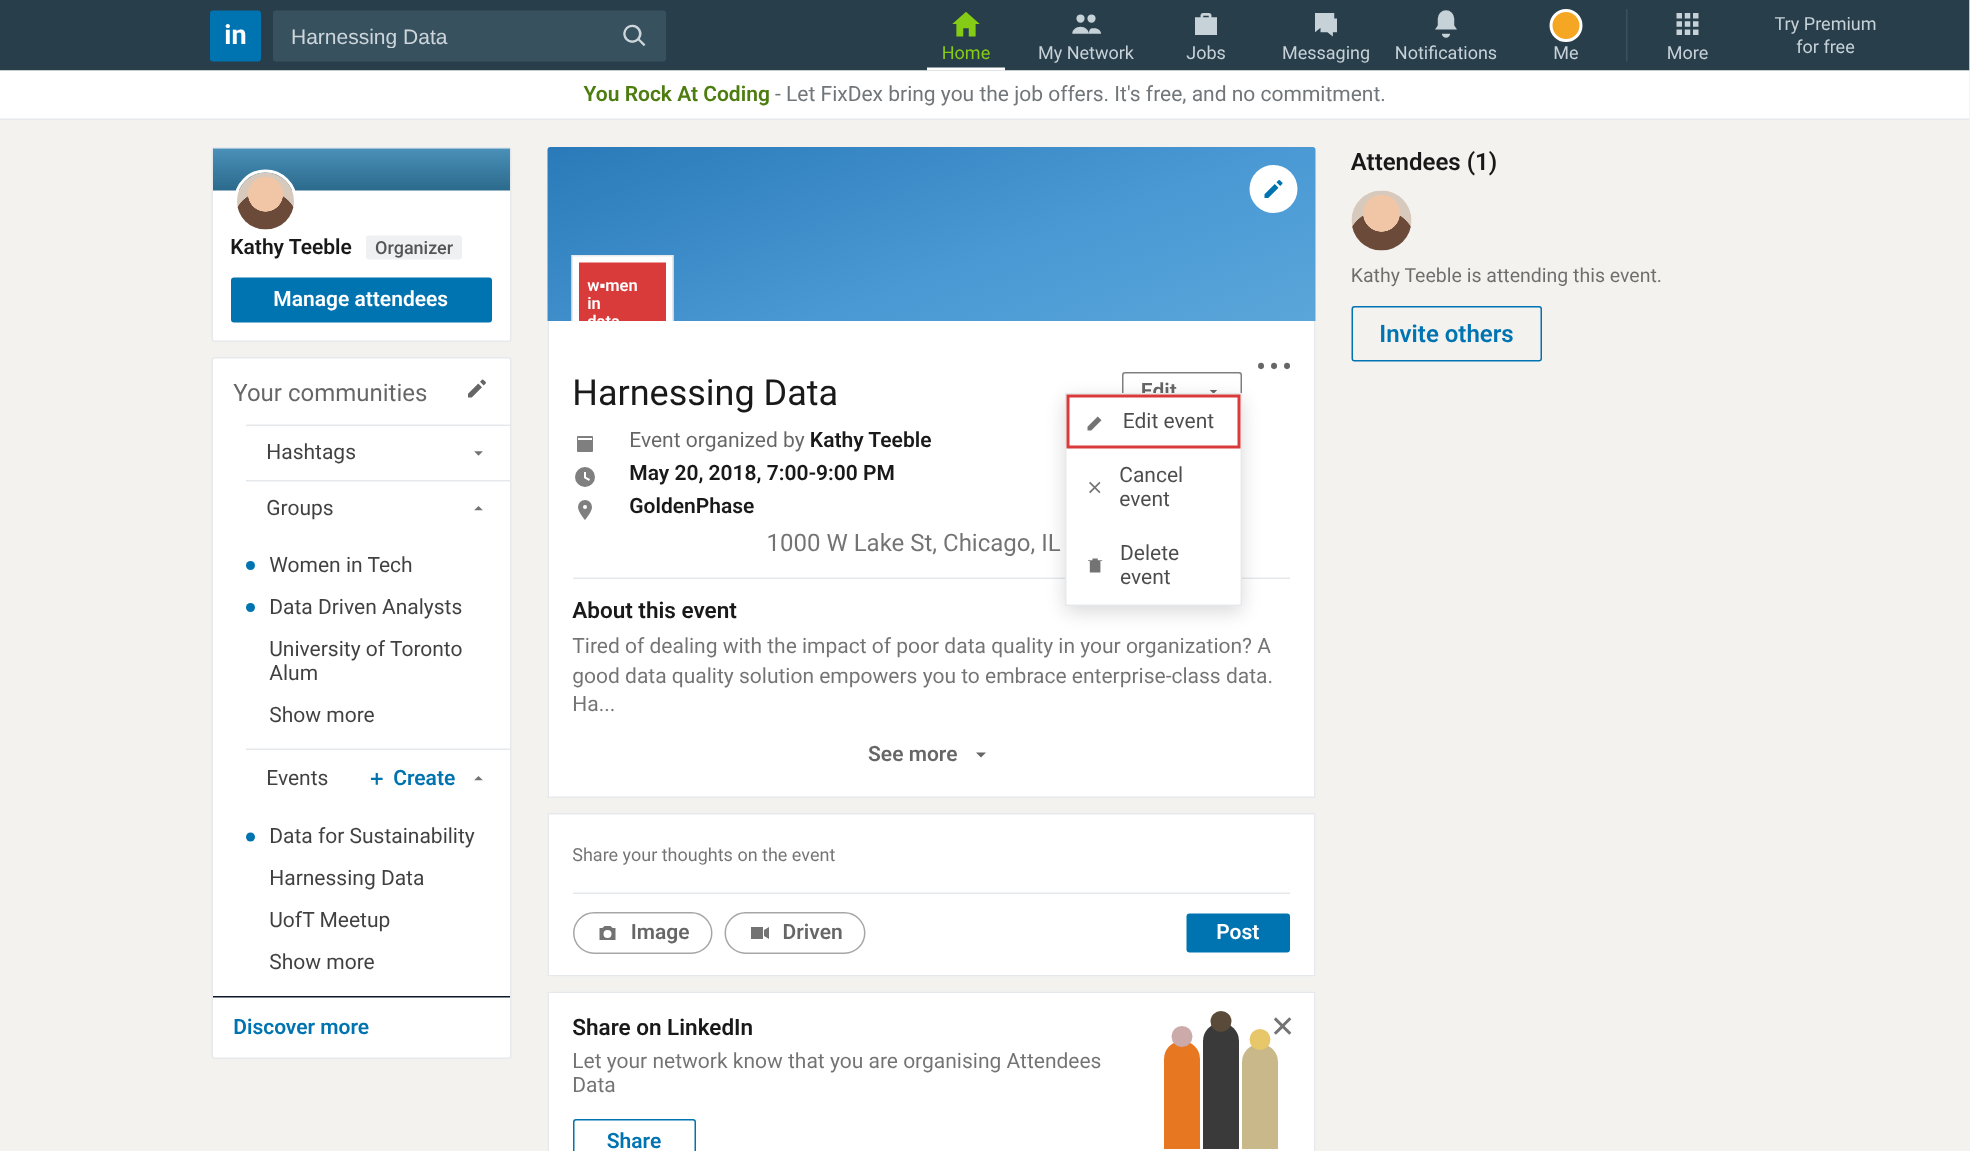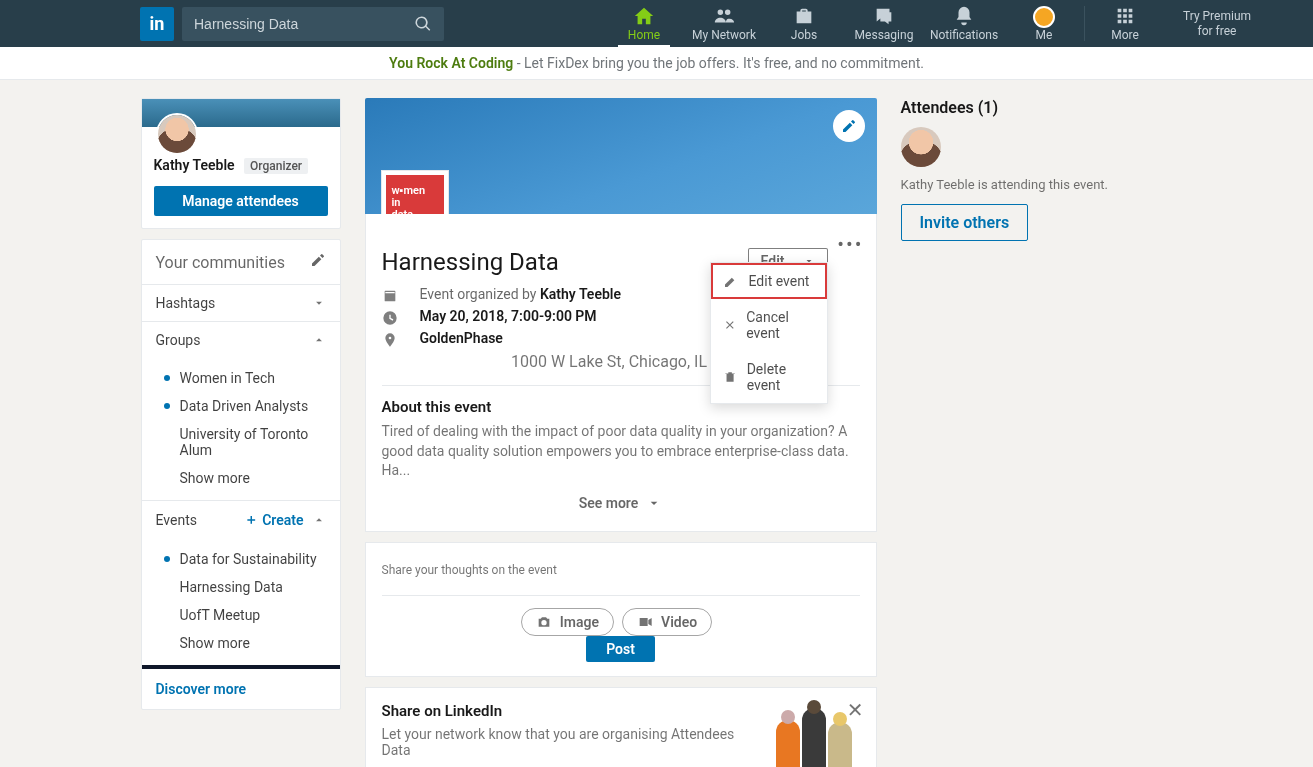--- a/index.html
+++ b/index.html
@@ -32,28 +32,28 @@
   .orgcard { position:relative; padding-bottom:12px; }
   .org-av { width:42px; height:42px; border-radius:50%; background:#ddd; border:2px solid #fff; position:absolute; top:14px; left:14px; overflow:hidden; }
   .face { width:100%; height:100%; background: radial-gradient(circle at 50% 38%, #f1c6a7 38%, transparent 39%), radial-gradient(circle at 50% 90%, #6b4a3a 55%, transparent 56%), #d8c9bd; }
   .orgname { padding: 30px 12px 2px; font-weight:600; font-size:14px; }
   .orgbadge { display:inline-block; background:#eef0f2; color:#555; font-size:12px; padding:1px 6px; border-radius:2px; margin-left:6px; vertical-align:middle; font-weight:500; }
   .managebtn { display:block; margin:10px 12px 0; background:#0073b1; color:#fff; text-align:center; padding:7px 0; border-radius:2px; font-weight:600; cursor:pointer; }
 
   .yc-head { display:flex; align-items:center; justify-content:space-between; padding:12px 14px; color:rgba(0,0,0,0.6); font-size:16px; }
   .yc-head svg { width:16px; height:16px; fill:rgba(0,0,0,0.6); }
   .row { display:flex; align-items:center; justify-content:space-between; padding:10px 14px; border-top:1px solid #e6e9ec; color:rgba(0,0,0,0.75); cursor:pointer; }
-  .row.small { font-size:14px; }
+  .row.small { font-size:14px;margin-left:22px; }
   .row svg.chev { width:14px; height:14px; fill:rgba(0,0,0,0.55); }
   .list { padding: 6px 0 8px; }
   .li { display:flex; align-items:center; padding:6px 14px 6px 22px; font-size:14px; color:rgba(0,0,0,0.75); cursor:pointer; }
   .dot { width:6px; height:6px; border-radius:50%; background:#0073b1; margin-right:10px; flex:0 0 auto; }
   .dot.hidden { background:transparent; }
   .createlink { color:#0073b1; font-weight:600; font-size:14px; display:flex; align-items:center; gap:4px; margin-right:8px; }
-  .discover { padding:12px 14px; color:#0073b1; font-weight:600; border-top:4px solid #0f172a; cursor:pointer; }
+  .discover { padding:12px 14px; color:#0073b1; font-weight:600; border-top:1px solid #0f172a; cursor:pointer; }
 
   
   .hero { position:relative; background:linear-gradient(160deg,#2a7ab9 0%,#4a99d4 60%,#5aa6da 100%); height:116px; border-radius:2px 2px 0 0; }
   .editcircle { position:absolute; top:12px; right:12px; width:32px; height:32px; background:#fff; border-radius:50%; display:flex; align-items:center; justify-content:center; cursor:pointer; }
   .editcircle svg { width:16px; height:16px; fill:#0073b1; }
   .evlogo { position:absolute; bottom:-24px; left:16px; width:68px; height:68px; background:#fff; border:1px solid #e6e9ec; padding:4px; }
   .evlogo-inner { width:100%; height:100%; background:#d93a3a; color:#fff; font-size:11px; line-height:1.1; padding:10px 6px 0; font-weight:600; }
   .evbody { padding: 34px 16px 16px; background:#fff; border:1px solid #e6e9ec; border-top:none; position:relative; }
   .evtitle { font-size:24px; font-weight:400; color:rgba(0,0,0,0.9); margin-bottom:10px; }
   .metarow { display:flex; align-items:flex-start; gap:22px; color:rgba(0,0,0,0.6); font-size:14px; margin-bottom:4px; }
@@ -66,21 +66,21 @@
   .dditem { display:flex; align-items:center; gap:10px; padding:10px 12px; color:rgba(0,0,0,0.7); cursor:pointer; font-size:14px; }
   .dditem.hl { outline:2px solid #d93a3a; outline-offset:-2px; }
   .dditem svg { width:16px; height:16px; fill:rgba(0,0,0,0.55); }
   hr.sep { border:none; border-top:1px solid #e6e9ec; margin:14px 0 12px; }
   .abouthd { font-weight:600; color:rgba(0,0,0,0.9); font-size:15px; margin-bottom:6px; }
   .abouttx { color:rgba(0,0,0,0.55); line-height:1.4; }
   .seemore { text-align:center; padding:14px 0 4px; color:rgba(0,0,0,0.6); font-weight:600; display:flex; justify-content:center; align-items:center; gap:8px; cursor:pointer; }
 
   .sharecard { background:#fff; border:1px solid #e6e9ec; margin-top:10px; padding:14px 16px 14px; }
   .shareprompt { color:rgba(0,0,0,0.55); font-size:12px; padding:6px 0 18px; border-bottom:1px solid #e6e9ec; }
-  .sharebar { display:flex; align-items:center; justify-content:space-between; padding-top:12px;flex-direction:column; }
+  .sharebar { display:flex; align-items:center; justify-content:space-between; padding-top:12px; }
   .pill { border:1px solid rgba(0,0,0,0.35); border-radius:18px; padding:5px 14px; display:flex; align-items:center; gap:8px; color:rgba(0,0,0,0.6); font-weight:600; cursor:pointer; margin-right:8px; }
   .pill svg { width:16px; height:16px; fill:rgba(0,0,0,0.55); }
   .postbtn { background:#0073b1; color:#fff; padding:5px 20px; border-radius:2px; font-weight:600; cursor:pointer; }
 
   .promocard { background:#fff; border:1px solid #e6e9ec; margin-top:10px; padding:14px 16px; display:flex; gap:12px; position:relative; }
   .promocard .txt { flex:1; }
   .promocard h4 { font-size:15px; font-weight:600; margin-bottom:6px; }
   .promocard p { color:rgba(0,0,0,0.55); margin-bottom:14px; }
   .sharebtn { border:1px solid #0073b1; color:#0073b1; padding:6px 22px; border-radius:2px; font-weight:600; display:inline-block; cursor:pointer; }
   .closex { position:absolute; top:10px; right:12px; font-size:20px; color:rgba(0,0,0,0.55); cursor:pointer; }
@@ -333,21 +333,21 @@
           <div class="pill">
             <svg viewBox="0 0 24 24">
                 <path d="M4 7h3l2-2h6l2 2h3v12H4zM12 17a4 4 0 100-8 4 4 0 000 8z"></path>
               </svg>
             <span>Image</span>
           </div>
           <div class="pill">
             <svg viewBox="0 0 24 24">
                 <path d="M4 6h12v12H4zM17 9l5-3v12l-5-3z"></path>
               </svg>
-            <span>Video</span>
+            <span>Driven</span>
           </div>
         </div>
         <div class="postbtn">Post</div>
       </div>
     </div>
 
     <div class="promocard">
       <div class="txt">
         <h4>Share on LinkedIn</h4>
         <p>Let your network know that you are organising Attendees Data</p>

